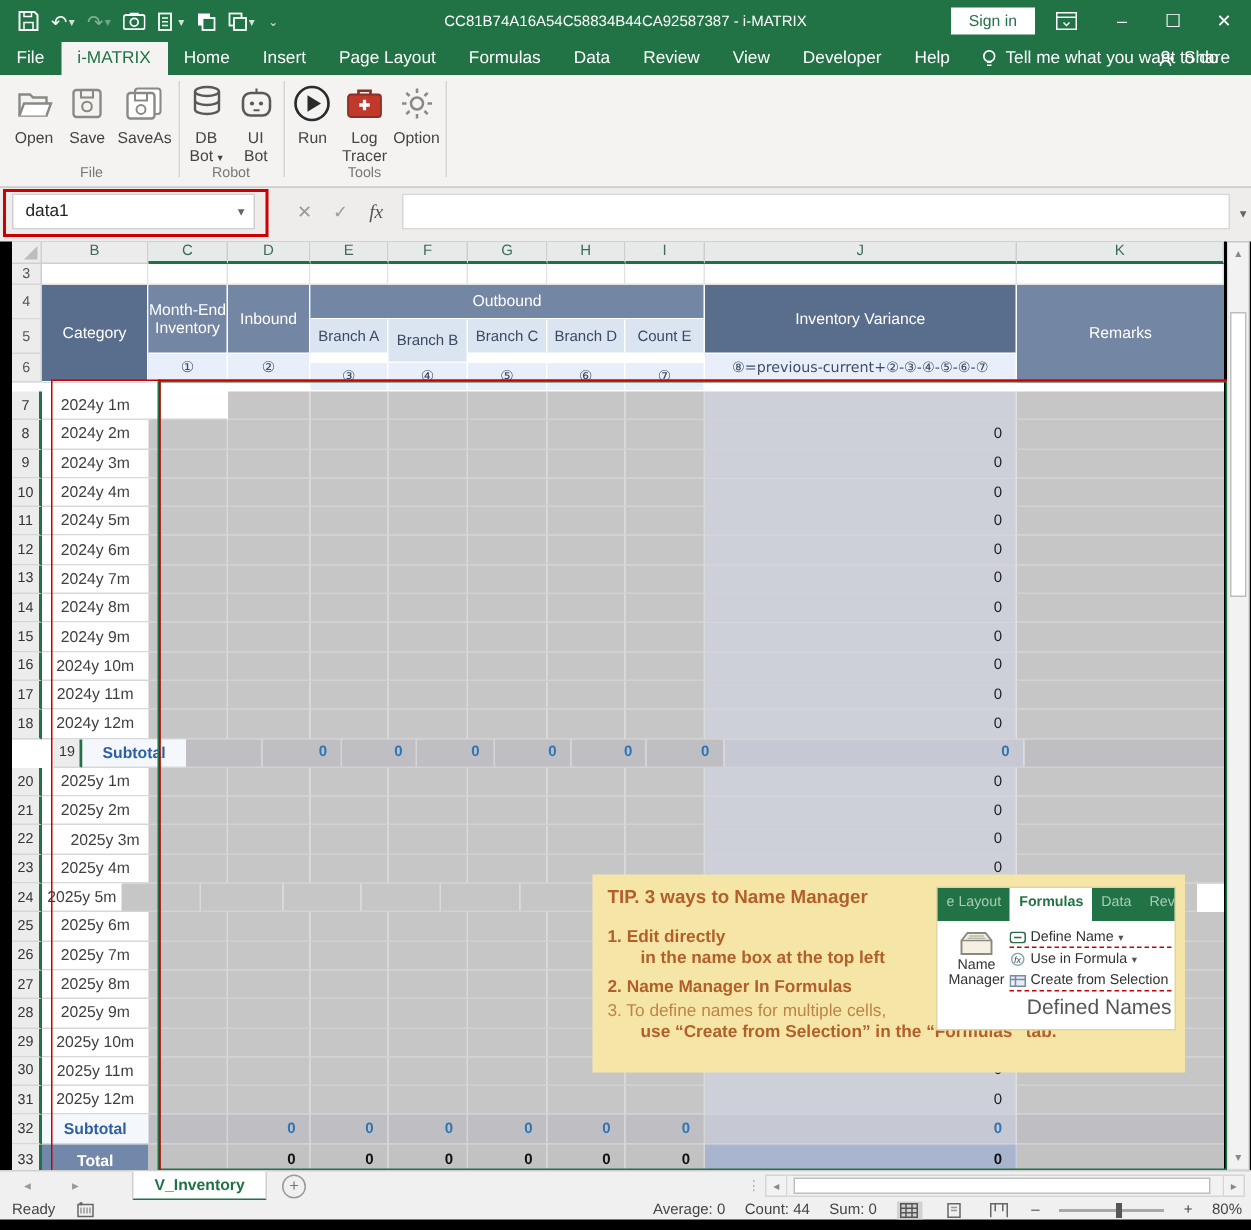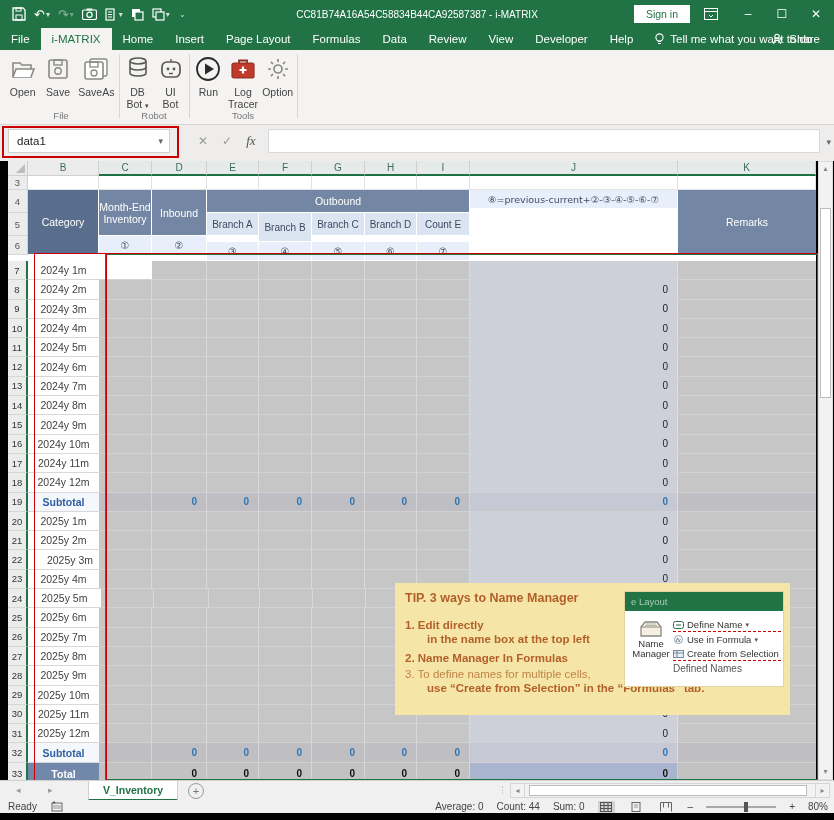--- a/index.html
+++ b/index.html
@@ -87,29 +87,29 @@
   .vsb-btn { position:absolute; left:0; width:13px; height:14px; color:#888; font-size:8px; text-align:center; line-height:14px; background:#f2f2f2; }
   .vsb-thumb { position:absolute; left:1px; top:46px; width:11px; height:190px; background:#fff; border:1px solid #bdbdbd; }
 
   
   .tip { position:absolute; left:395px; top:583px; width:395px; height:132px; background:#f5e6a8; color:#b35f2a; z-index:30; padding:8px 10px; }
   .tip-title { font-size:12.5px; font-weight:bold; }
   .tip-item { font-size:11.5px; font-weight:bold; margin-top:7px; }
   .tip-item.cont { margin-top:2px; padding-left:22px; }
   .tip-item.light { font-weight:normal; color:#c08347; }
   .mini { position:absolute; right:7px; top:9px; width:158px; height:94px; background:#fff; box-shadow:0 0 0 1px #e0d4a0; font-size:9.5px; }
-  .mini-tabs { height:22px; background:#217346; display:flex; align-items:stretch; color:#a9cbba; font-size:9.5px; overflow:hidden;flex-direction:column; }
+  .mini-tabs { height:22px; background:#217346; display:flex; align-items:stretch; color:#a9cbba; font-size:9.5px; overflow:hidden; }
   .mini-tab { padding:4px 6px; white-space:nowrap; }
   .mini-tab.active { background:#fff; color:#217346; font-weight:bold; }
   .mini-body { display:flex; padding:3px 2px 0 4px; }
   .mini-nm { width:44px; text-align:center; color:#333; line-height:10px; padding-top:2px; }
   .mini-items { flex:1; color:#333; }
   .mini-item { display:flex; align-items:center; gap:3px; padding:2px 0 1px 0; white-space:nowrap; }
   .redline { border-bottom:1px dashed #cc0000; }
-  .mini-group { text-align:left; color:#555; font-size:10px; margin-top:2px; }
+  .mini-group { text-align:right; color:#555; font-size:14px; margin-top:2px; }
 
   
   .tabbar { position:absolute; left:0; top:780px; width:834px; height:20px; background:#f0f0f0; border-top:1px solid #d0d0d0; }
   .navarrow { position:absolute; top:4px; color:#9a9a9a; font-size:9px; }
   .sheettab { position:absolute; left:88px; top:0; height:20px; background:#fff; border-left:1px solid #d0d0d0; border-right:1px solid #d0d0d0; border-bottom:2px solid #217346; color:#217346; font-weight:bold; font-size:10.5px; padding:3px 14px; }
   .addsheet { position:absolute; left:188px; top:2px; width:16px; height:16px; border:1px solid #9a9a9a; border-radius:50%; color:#777; font-size:11px; line-height:14px; text-align:center; }
   .hscroll { position:absolute; left:510px; top:2px; width:320px; height:15px; display:flex; align-items:center; }
   .hs-btn { width:15px; height:15px; background:#f2f2f2; border:1px solid #d5d5d5; color:#888; font-size:8px; text-align:center; line-height:13px; }
   .hs-track { flex:1; height:15px; background:#f2f2f2; border-top:1px solid #d5d5d5; border-bottom:1px solid #d5d5d5; position:relative; }
   .hs-thumb { position:absolute; left:4px; top:1px; width:278px; height:11px; background:#fff; border:1px solid #bdbdbd; }
@@ -399,20 +399,21 @@
           </div>
         <div style="display:flex;" id="branchnum-row">
             <div class="hc numrow" style="width: 52px; height: 19px;">③</div>
             <div class="hc numrow" style="width: 53px; height: 19px;">④</div>
             <div class="hc numrow" style="width: 53px; height: 19px;">⑤</div>
             <div class="hc numrow" style="width: 52px; height: 19px;">⑥</div>
             <div class="hc numrow" style="width: 53px; height: 19px;">⑦</div>
           </div>
       </div>
       <div style="width:208px;">
+        <div class="hc dark" style="width:208px; height:46px;">Inventory Variance</div>
         <div class="hc numrow" style="width:208px; height:19px; font-size:9.5px;">⑧=previous-current+②-③-④-⑤-⑥-⑦</div>
       </div>
       <div class="hc mid" style="width:138px; height:65px; border-right:none;">Remarks</div>
     </div>
 
     <div id="data-rows">
         <div class="grow" style="height: 19.3px;">
           <div class="rowhdr sel" style="height: 19.3px;">7</div>
           <div class="bcell" style="width: 71px;">2024y 1m</div>
           <div class="dcell activecell" style="width: 53px;"></div>
@@ -562,21 +563,21 @@
           <div class="dcell" style="width: 55px;"></div>
           <div class="dcell" style="width: 52px;"></div>
           <div class="dcell" style="width: 53px;"></div>
           <div class="dcell" style="width: 53px;"></div>
           <div class="dcell" style="width: 52px;"></div>
           <div class="dcell" style="width: 53px;"></div>
           <div class="dcell jcol" style="width: 208px;">0</div>
           <div class="dcell kcol" style="width: 138px;"></div>
         </div>
         <div class="grow row-sub" style="height: 19.3px;">
-          <div class="rowhdr sel" style="height: 19.3px;">19</div>
+          <div class="rowhdr sel" style="height: 19.3px; margin-left: 28px;">19</div>
           <div class="bcell" style="width: 71px;">Subtotal</div>
           <div class="dcell" style="width: 53px;"></div>
           <div class="dcell" style="width: 55px;">0</div>
           <div class="dcell" style="width: 52px;">0</div>
           <div class="dcell" style="width: 53px;">0</div>
           <div class="dcell" style="width: 53px;">0</div>
           <div class="dcell" style="width: 52px;">0</div>
           <div class="dcell" style="width: 53px;">0</div>
           <div class="dcell jcol" style="width: 208px;">0</div>
           <div class="dcell kcol" style="width: 138px;"></div>
@@ -628,21 +629,21 @@
           <div class="dcell" style="width: 52px;"></div>
           <div class="dcell" style="width: 53px;"></div>
           <div class="dcell" style="width: 53px;"></div>
           <div class="dcell" style="width: 52px;"></div>
           <div class="dcell" style="width: 53px;"></div>
           <div class="dcell jcol" style="width: 208px;">0</div>
           <div class="dcell kcol" style="width: 138px;"></div>
         </div>
         <div class="grow" style="height: 19.3px;">
           <div class="rowhdr sel" style="height: 19.3px;">24</div>
-          <div class="bcell" style="width: 73px; text-align: right;">2025y 5m</div>
+          <div class="bcell" style="width: 53px; text-align: right;">2025y 5m</div>
           <div class="dcell" style="width: 53px;"></div>
           <div class="dcell" style="width: 55px;"></div>
           <div class="dcell" style="width: 52px;"></div>
           <div class="dcell" style="width: 53px;"></div>
           <div class="dcell" style="width: 53px;"></div>
           <div class="dcell" style="width: 52px;"></div>
           <div class="dcell" style="width: 53px;"></div>
           <div class="dcell jcol" style="width: 208px;">0</div>
           <div class="dcell kcol" style="width: 138px;"></div>
         </div>

